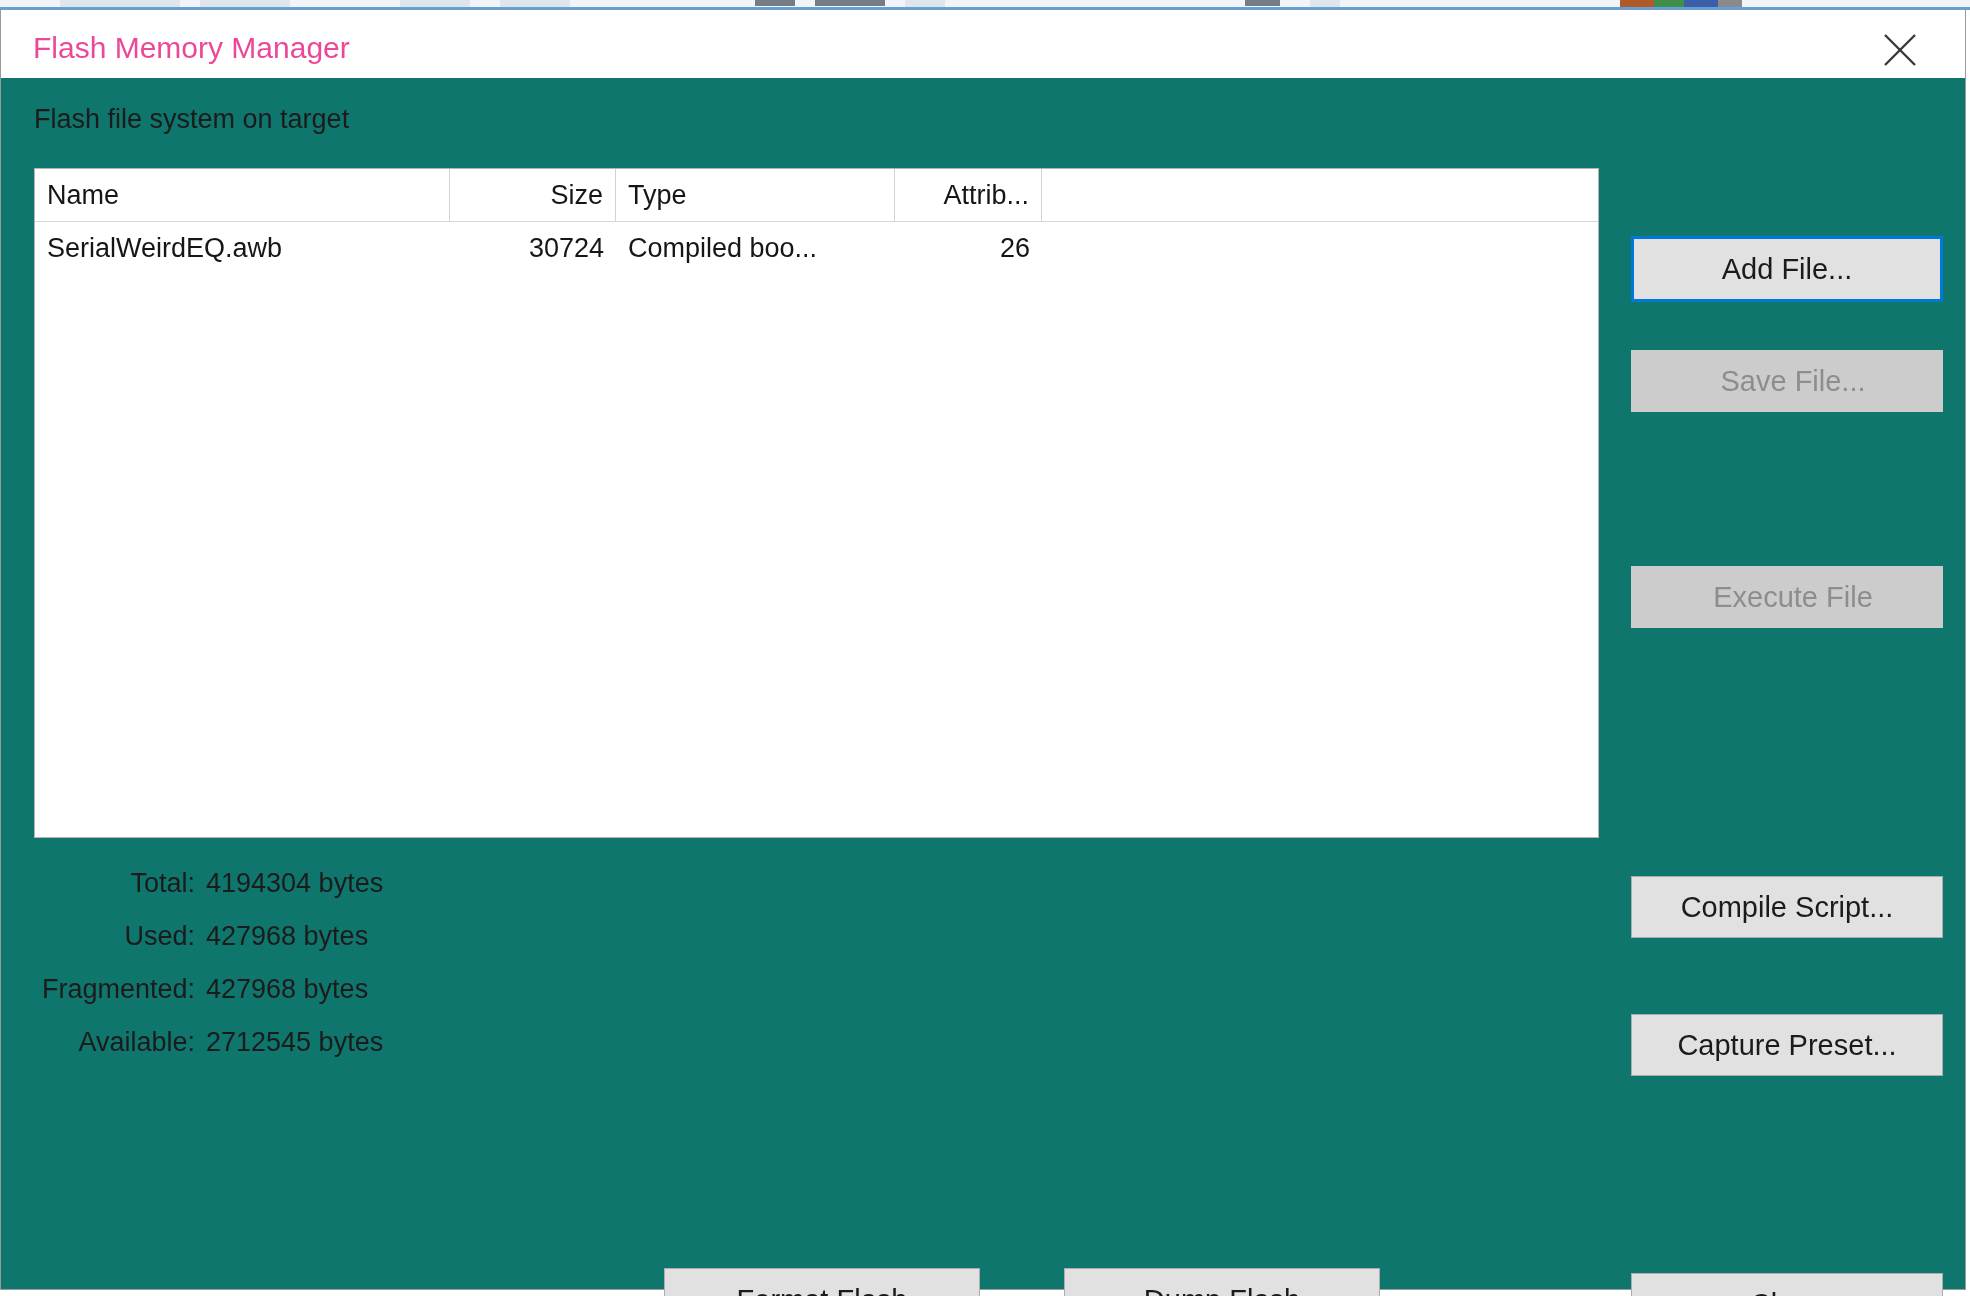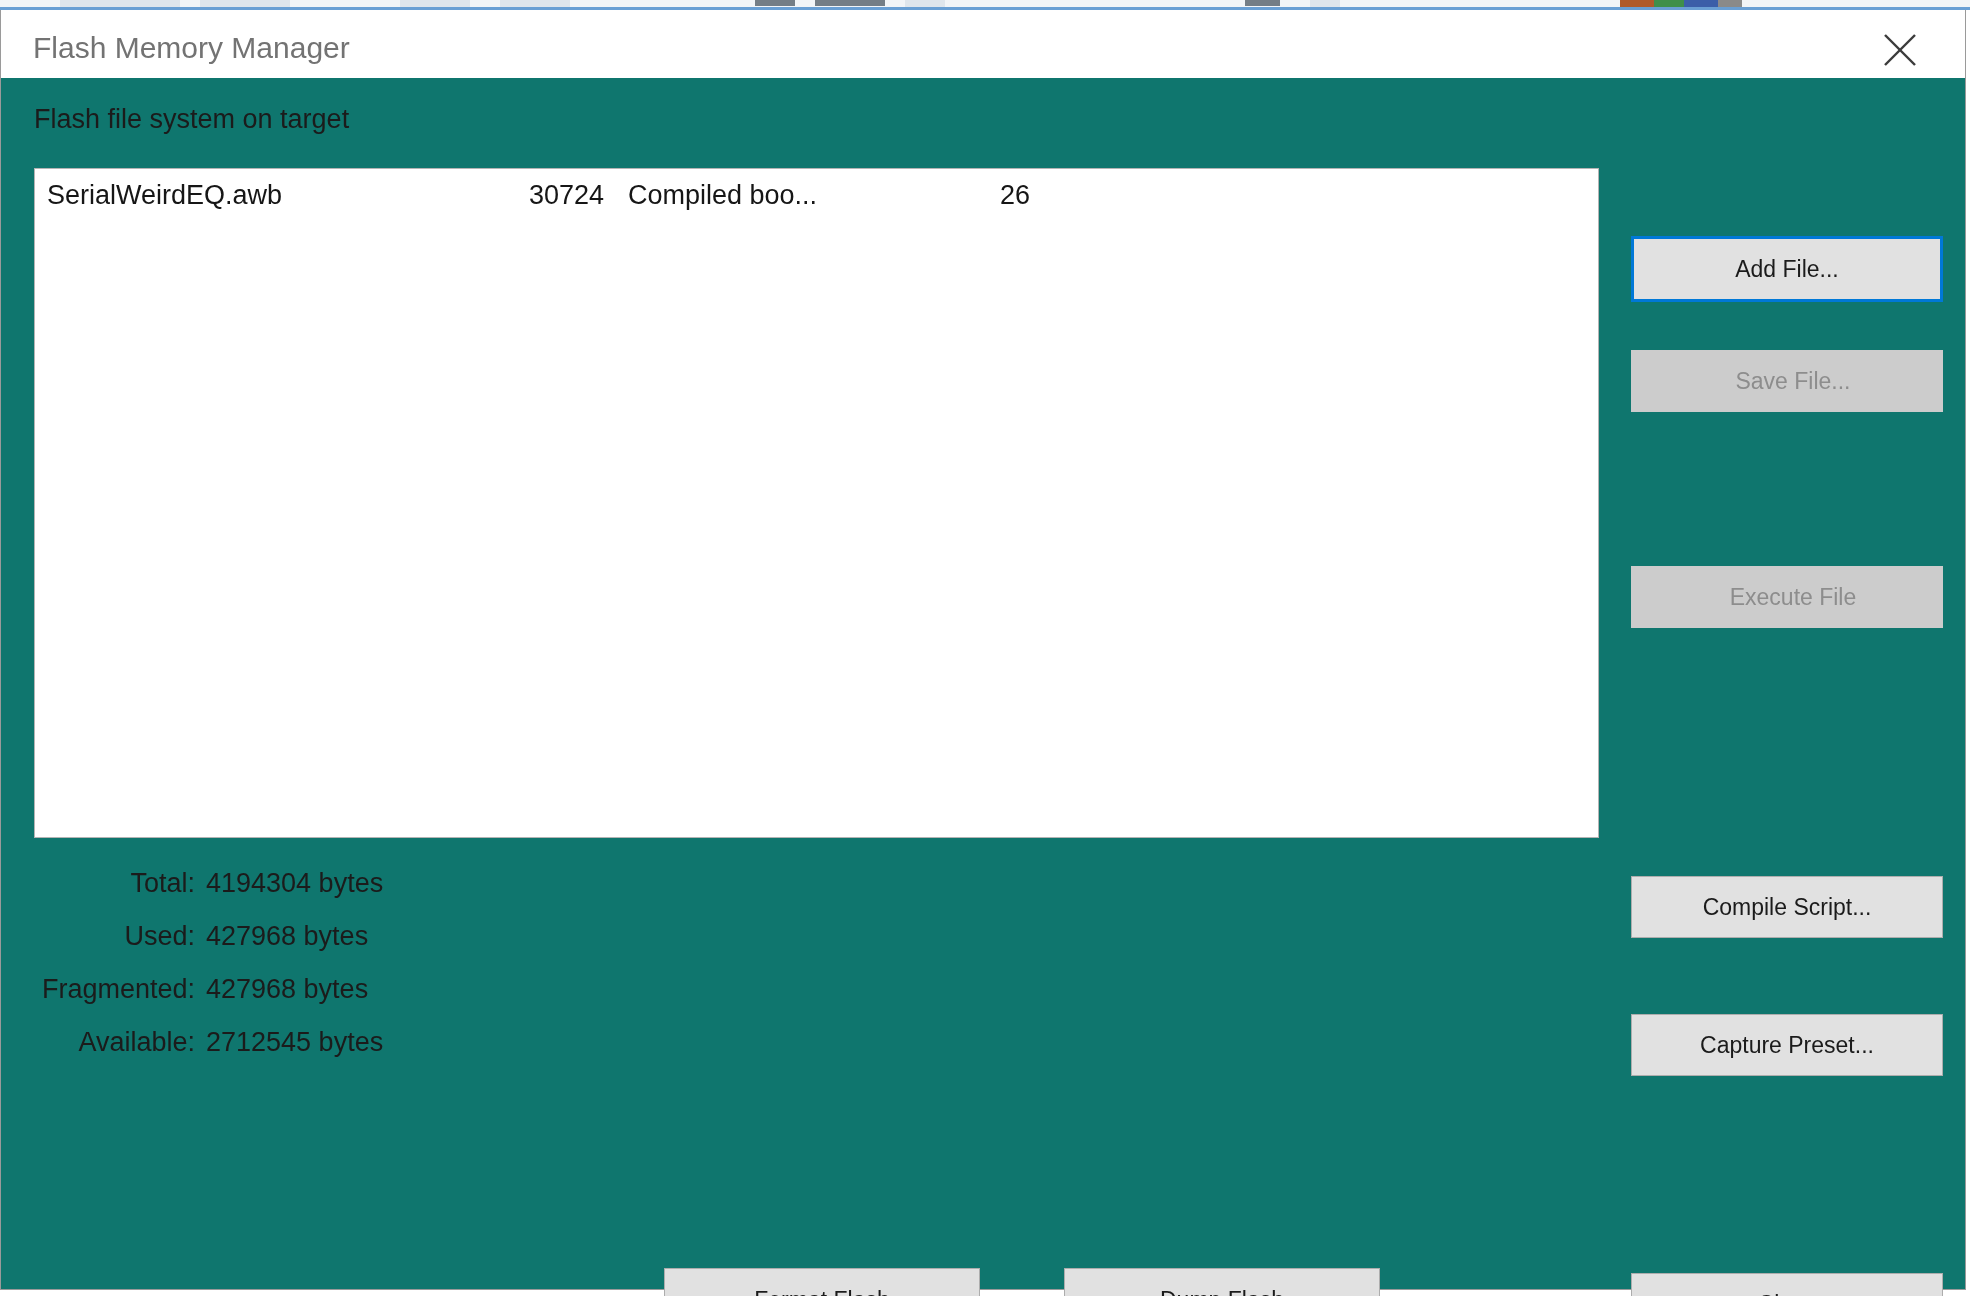--- a/index.html
+++ b/index.html
@@ -72,21 +72,21 @@
     right: 0;
     height: 68px;
     background: #ffffff;
     border-bottom: 1px solid #ffffff;
   }
   .title-text {
     position: absolute;
     left: 32px;
     top: 21px;
     font-size: 30px;
-    color: #737373;
+    color: #ec4899;
     white-space: nowrap;
   }
   .close-x {
     position: absolute;
     right: 22px;
     top: 8px;
     width: 86px;
     height: 60px;
     cursor: default;
   }
@@ -188,21 +188,21 @@
     white-space: nowrap;
   }
 
   
   .btn {
     position: absolute;
     background: #e1e1e1;
     border: 1px solid #adadad;
     box-sizing: border-box;
     font-family: "Liberation Sans", sans-serif;
-    font-size: 23px;
+    font-size: 29px;
     color: #1b1b1b;
     text-align: center;
     padding: 0;
     white-space: nowrap;
     overflow: hidden;
     cursor: default;
   }
   .btn.disabled {
     background: #cccccc;
     border-color: #cccccc;
@@ -257,20 +257,34 @@
         </svg>
       </div>
     </div>
 
     <div class="dlg-body">
 
       <div class="section-label">Flash file system on target</div>
 
       <div class="listview">
 
+        <div class="lv-header">
+          <div class="lv-th" style="left:0px;width:415px;">
+              <span class="thtxt">Name</span>
+            </div>
+          <div class="lv-th num" style="left:415px;width:166px;">
+              <span class="thtxt">Size</span>
+            </div>
+          <div class="lv-th" style="left:581px;width:279px;">
+              <span class="thtxt">Type</span>
+            </div>
+          <div class="lv-th num" style="left:860px;width:147px;">
+              <span class="thtxt">Attrib...</span>
+            </div>
+        </div>
 
         <div class="lv-row">
           <div class="lv-td" style="left:0px;width:415px;">
               <span class="tdtxt">SerialWeirdEQ.awb</span>
             </div>
           <div class="lv-td num" style="left:415px;width:166px;">
               <span class="tdtxt">30724</span>
             </div>
           <div class="lv-td" style="left:581px;width:279px;">
               <span class="tdtxt">Compiled boo...</span>

